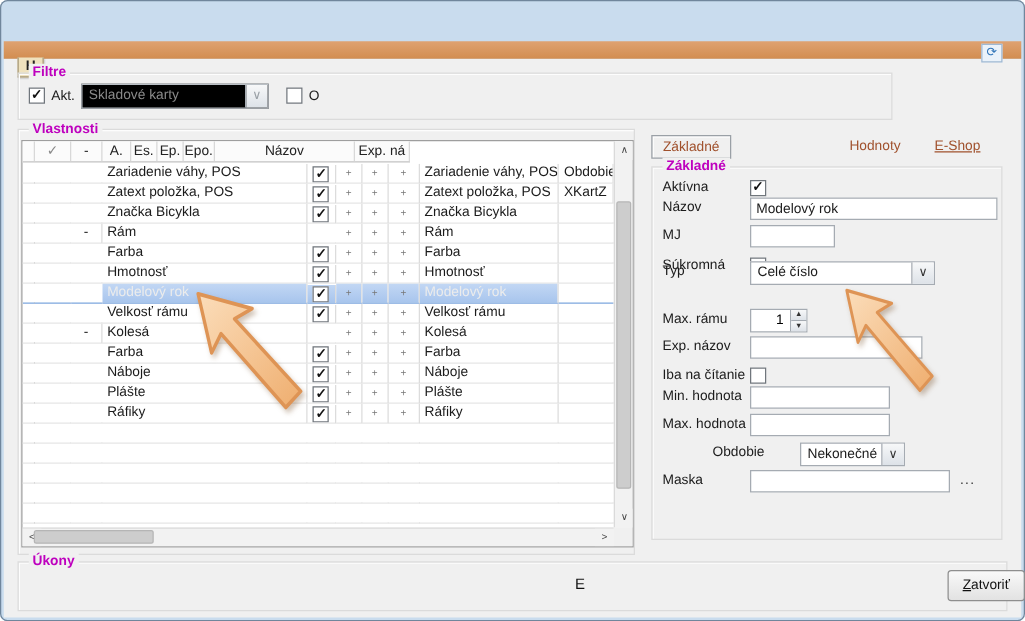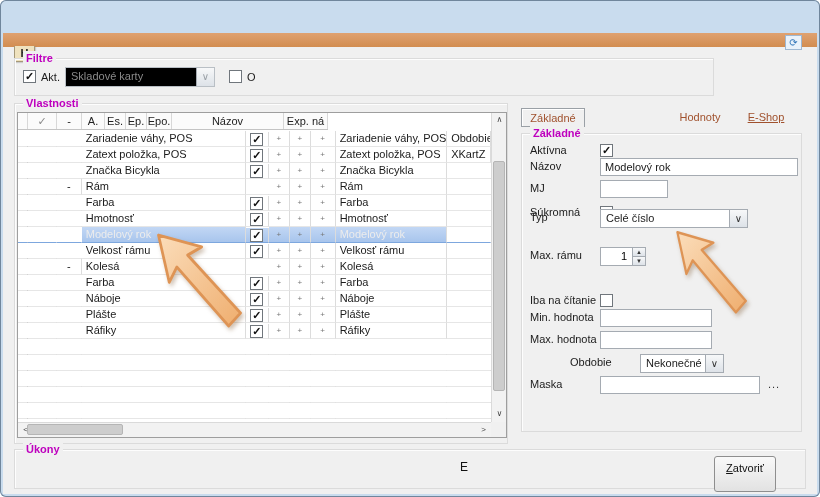--- a/index.html
+++ b/index.html
@@ -527,20 +527,24 @@
       <div class="frow" style="top: 113px;">
         <span class="flab">Max. rámu</span>
         <div class="spin">
           <span class="sval">1</span>
           <div class="sbtns">
             <div>▲</div>
             <div>▼</div>
           </div>
         </div>
       </div>
+      <div class="frow" style="top: 135px;">
+        <span class="flab">Exp. názov</span>
+        <div class="tinput ctrl" style="width: 138px;"></div>
+      </div>
       <div class="frow" style="top: 175px;">
         <span class="flab">Min. hodnota</span>
         <div class="tinput ctrl" style="width: 112px;"></div>
       </div>
       <div class="frow" style="top: 158px;">
         <span class="flab">Iba na čítanie</span>
         <div class="cb ctrl" style="top: 2px;"></div>
       </div>
       <div class="frow" style="top: 197px;">
         <span class="flab">Max. hodnota</span>
@@ -557,21 +561,21 @@
         <span class="flab">Maska</span>
         <div class="tinput ctrl" style="width: 160px;"></div>
         <span class="trail" style="left: 246px;">...</span>
       </div>
     </div>
 
   <div class="fieldset" style="left:14px;top:449px;width:792px;height:40px;">
     <div class="flabel">Úkony</div>
   </div>
   <div class="etext" style="left:460px;top:460px;">E</div>
-  <div class="button" style="left:714px;top:456px;width:62px;height:36px;line-height:23px;" id="close-btn"><u>Z</u>atvoriť</div>
+  <div class="button" style="left:758px;top:456px;width:62px;height:25px;line-height:23px;" id="close-btn"><u>Z</u>atvoriť</div>
 
   <svg class="arrow-svg" style="left:152px;top:228px;width:108px;height:118px;" viewBox="0 0 100 100" preserveAspectRatio="none">
     <defs>
         <linearGradient id="ag1" x1="0" y1="0" x2="1" y2="1">
       <stop offset="0" stop-color="#FBDDBA"></stop>
           <stop offset="1" stop-color="#EFAE6F"></stop>
         </linearGradient>
       </defs>
     <polygon points="6,6 46,16 33,23 82,72 71,83 23,33 16,46" fill="url(#ag1)" stroke="#DE9455" stroke-width="2.5" stroke-linejoin="round"></polygon>
   </svg>

